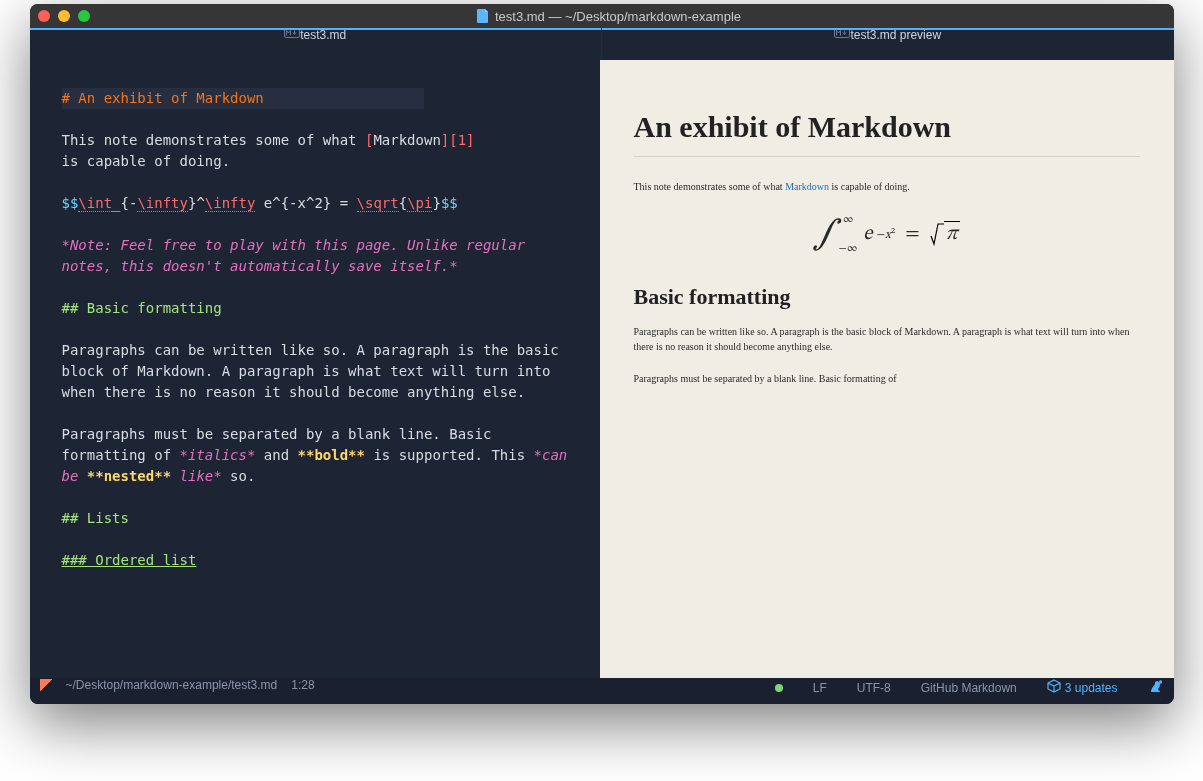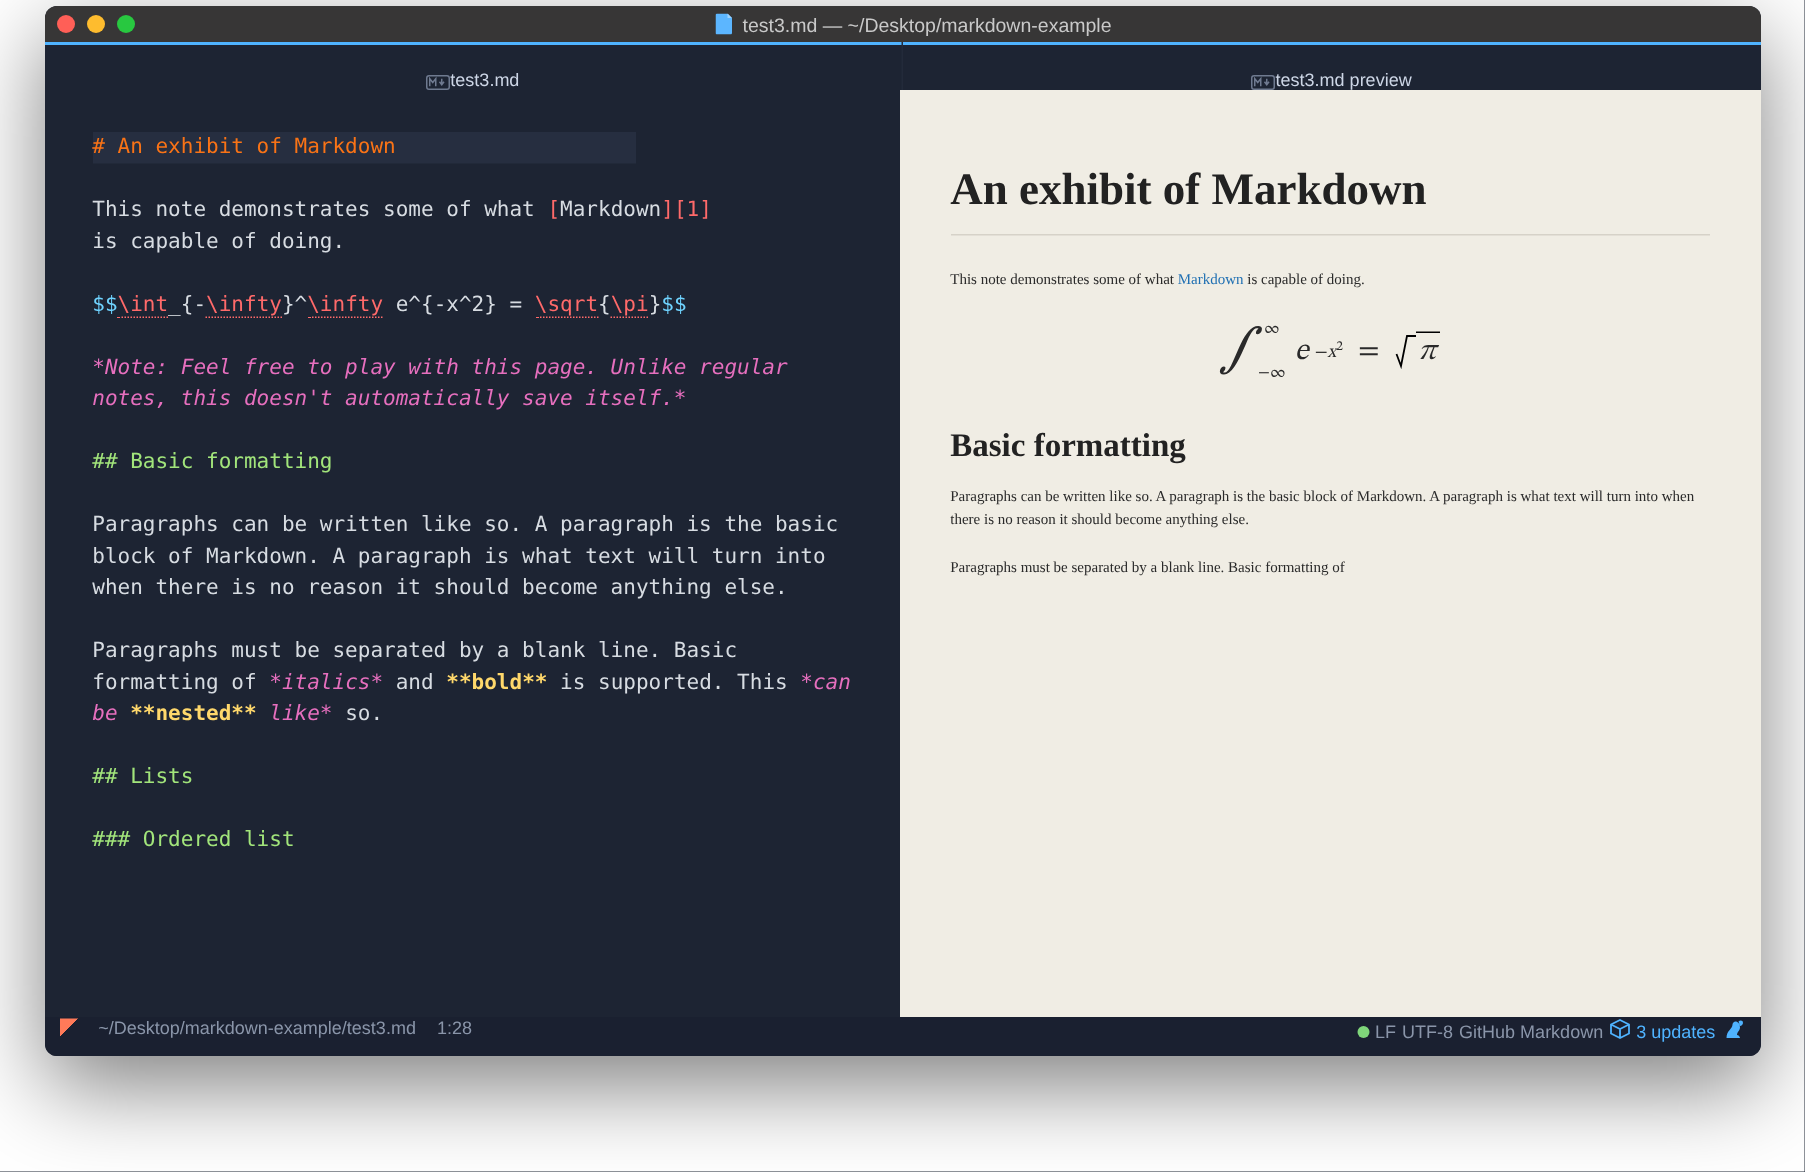--- a/index.html
+++ b/index.html
@@ -54,21 +54,21 @@
   }
   .tabbar {
     height: 32px;
     background: #171c28;
     display: flex;
     flex-shrink: 0;
   }
   .tab {
     flex: 1;
     display: flex;
-    align-items: flex-end;
+    align-items: flex-start;
     justify-content: center;
     gap: 0;
     font-size: 12px;
     color: #9aa5b8;
     position: relative;
     cursor: pointer;
     border-right: 1px solid #232a3a;
   }
   .tab:last-child { border-right: none; }
   .tab.active {
@@ -99,21 +99,21 @@
     font-family: Menlo, Consolas, monospace;
     font-size: 14px;
     line-height: 21px;
     padding: 28px 32px;
     overflow: auto;
     white-space: pre-wrap;
   }
   .editor .h1line { color: #f97316; }
   .hl-current { background: #262e40; display: inline-block; padding-right: 160px; }
   .editor .h2line { color: #a2e57b; }
-  .editor .h3line { color: #a2e57b; }
+  .editor .h3line { color: #a2e57b; text-decoration: underline; }
   .editor .plain { color: #d7dce2; }
   .editor .bracket { color: #ff6a6a; }
   .editor .linktext { color: #d7dce2; }
   .editor .linkref { color: #ff6a6a; }
   .editor .math-delim { color: #6fd3ff; }
   .editor .math-cmd { color: #ff6a6a; border-bottom: 1px dotted #ff6a6a; }
   .editor .math-plain { color: #d7dce2; }
   .editor .italic-em { color: #e66fbe; font-style: italic; }
   .editor .bold-em { color: #ffd86b; font-weight: bold; }
   .preview {
@@ -166,21 +166,21 @@
     background: #1a2030;
     display: flex;
     align-items: flex-start;
     font-size: 12px;
     color: #8a95a9;
     padding: 0 10px;
     gap: 14px;
     flex-shrink: 0;
   }
   .statusbar .left { display: flex; align-items: center; gap: 14px; }
-  .statusbar .right { margin-left: auto; display: flex; align-items: center; gap: 4px; }
+  .statusbar .right { margin-left: auto; display: flex; align-items: center; gap: 30px; }
   .status-square {
     width: 12px; height: 12px;
     background: linear-gradient(135deg, #ff7a59 0 50%, #1a2030 50% 100%);
   }
   .status-dot { width: 8px; height: 8px; border-radius: 50%; background: #7fd67a; }
   .updates { color: #4fb3ff; display: flex; align-items: center; gap: 4px; }
   .squirrel { color: #4fb3ff; }
 </style>
 </head>
 <body>

